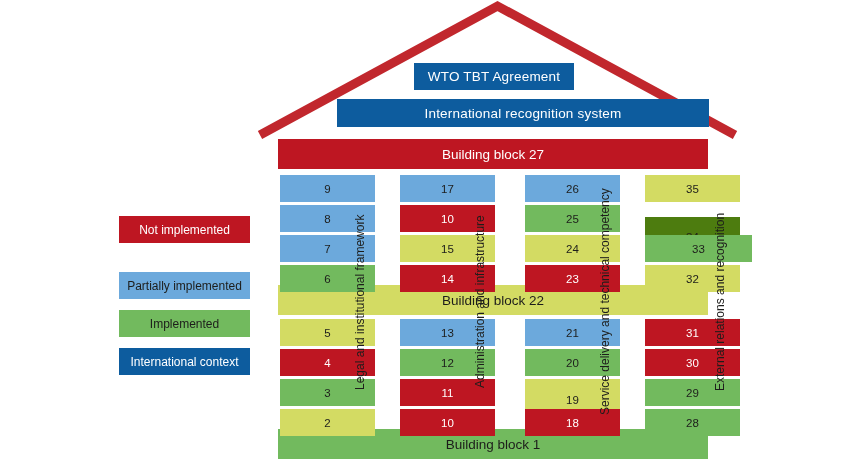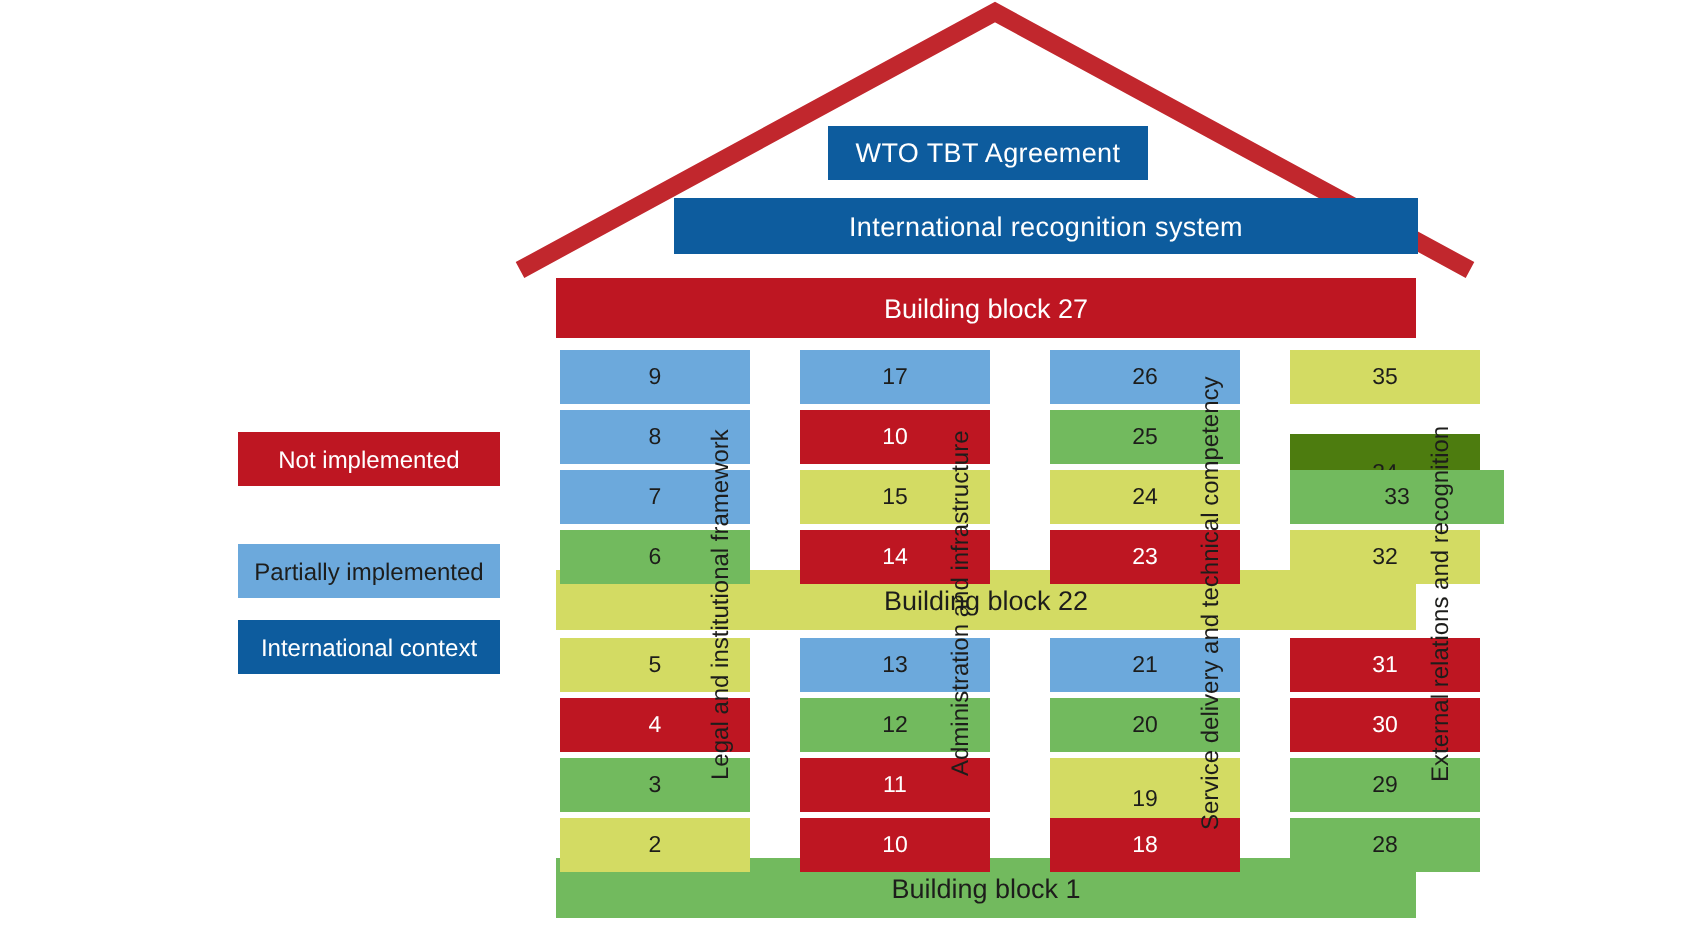--- a/index.html
+++ b/index.html
@@ -80,20 +80,23 @@
     <span>International recognition system</span>
   </div>
 
   <div id="legend">
     <div class="legend-item" style="background: rgb(190, 22, 34); color: rgb(255, 255, 255);">
       <span>Not implemented</span>
     </div>
     <div class="legend-item" style="background: rgb(108, 169, 220); color: rgb(29, 29, 27); margin-top: 29px;">
       <span>Partially implemented</span>
     </div>
+    <div class="legend-item" style="background: rgb(114, 186, 94); color: rgb(29, 29, 27);">
+      <span>Implemented</span>
+    </div>
     <div class="legend-item" style="background: rgb(13, 92, 158); color: rgb(255, 255, 255);">
       <span>International context</span>
     </div>
   </div>
 
   <div id="house">
 
     <div class="bblock" id="bblock-27" style="background: rgb(190, 22, 34); color: rgb(255, 255, 255);">
       <span>Building block 27</span>
     </div>

